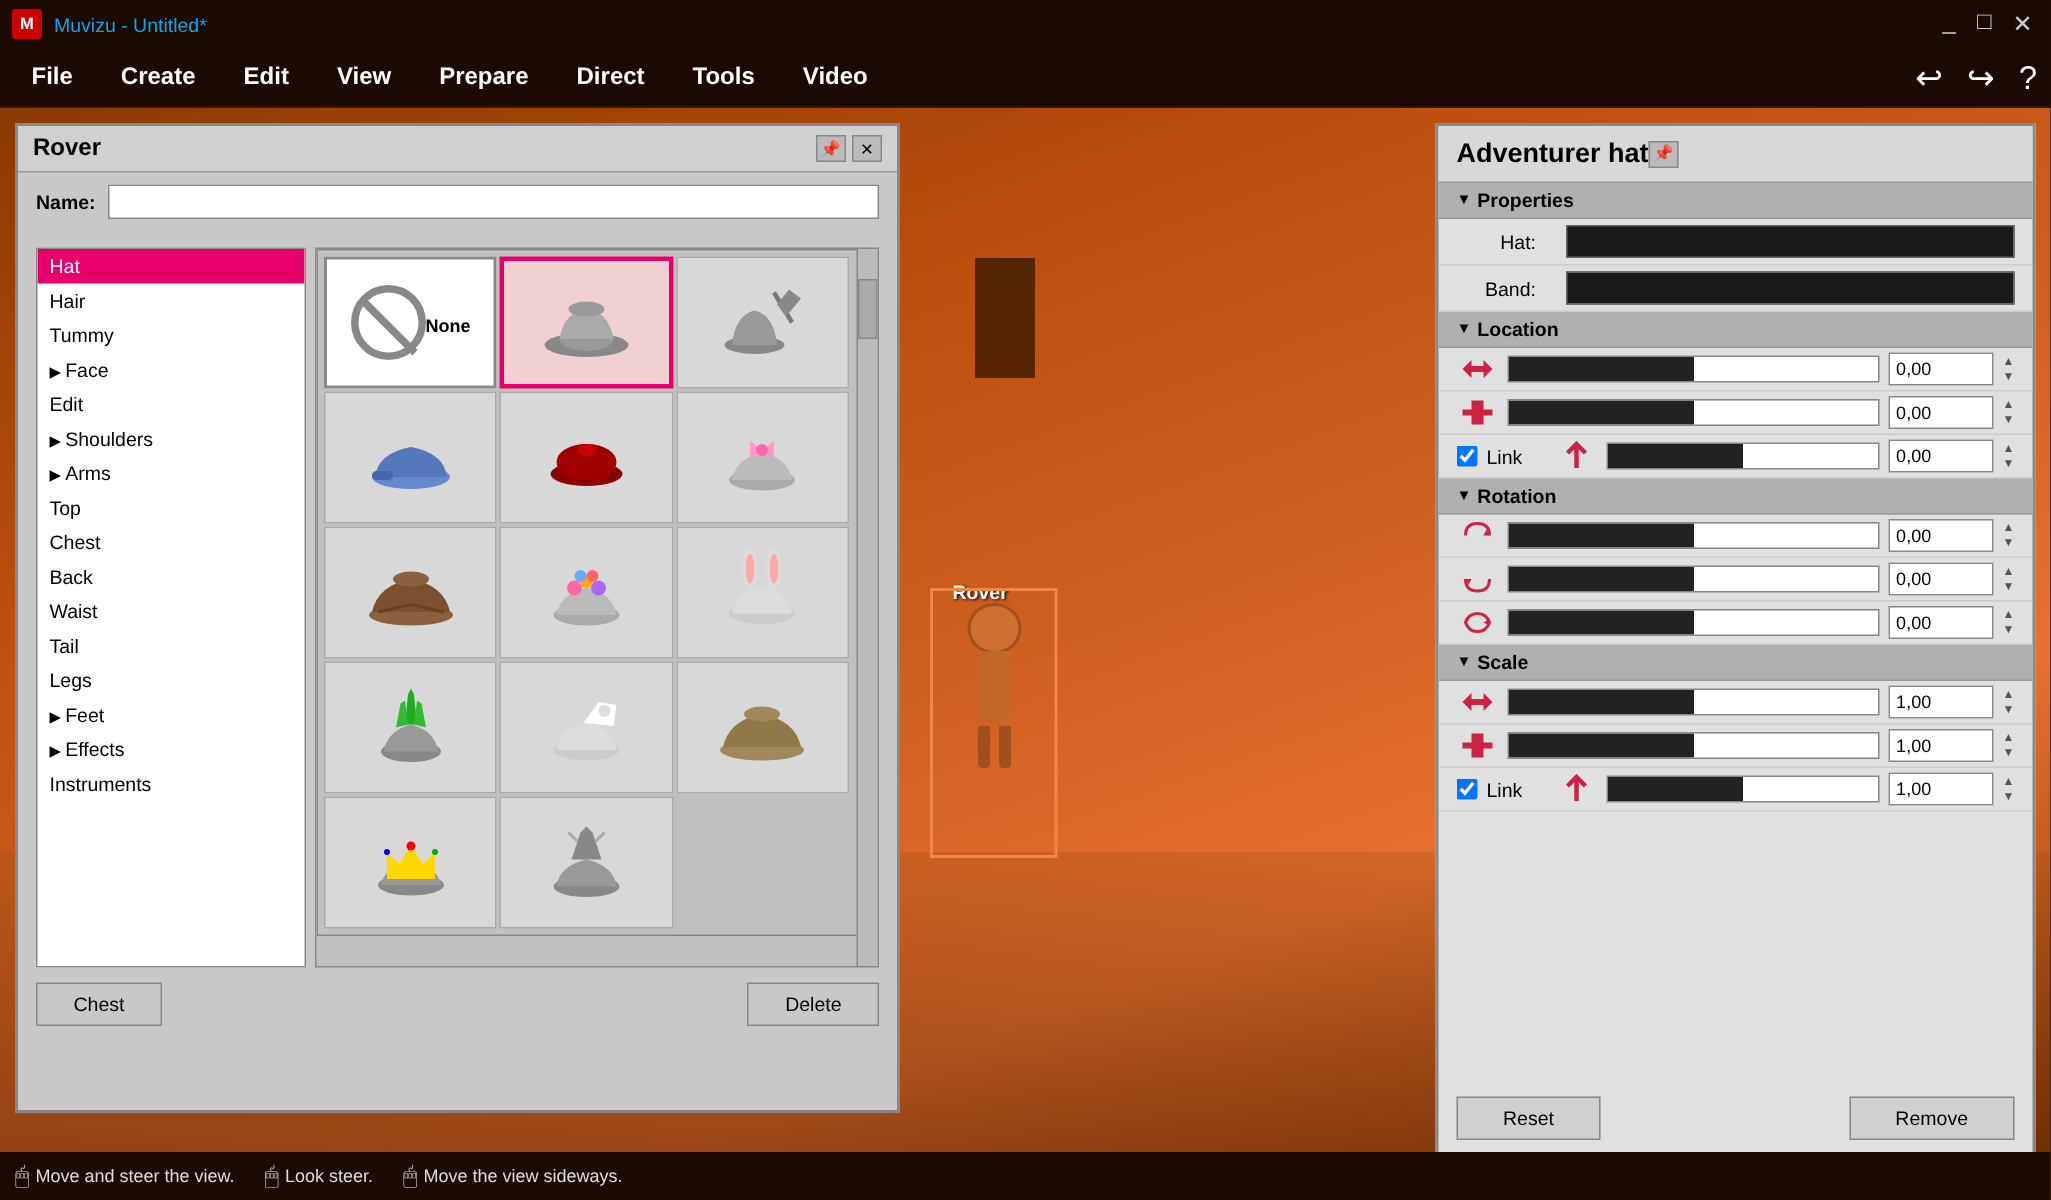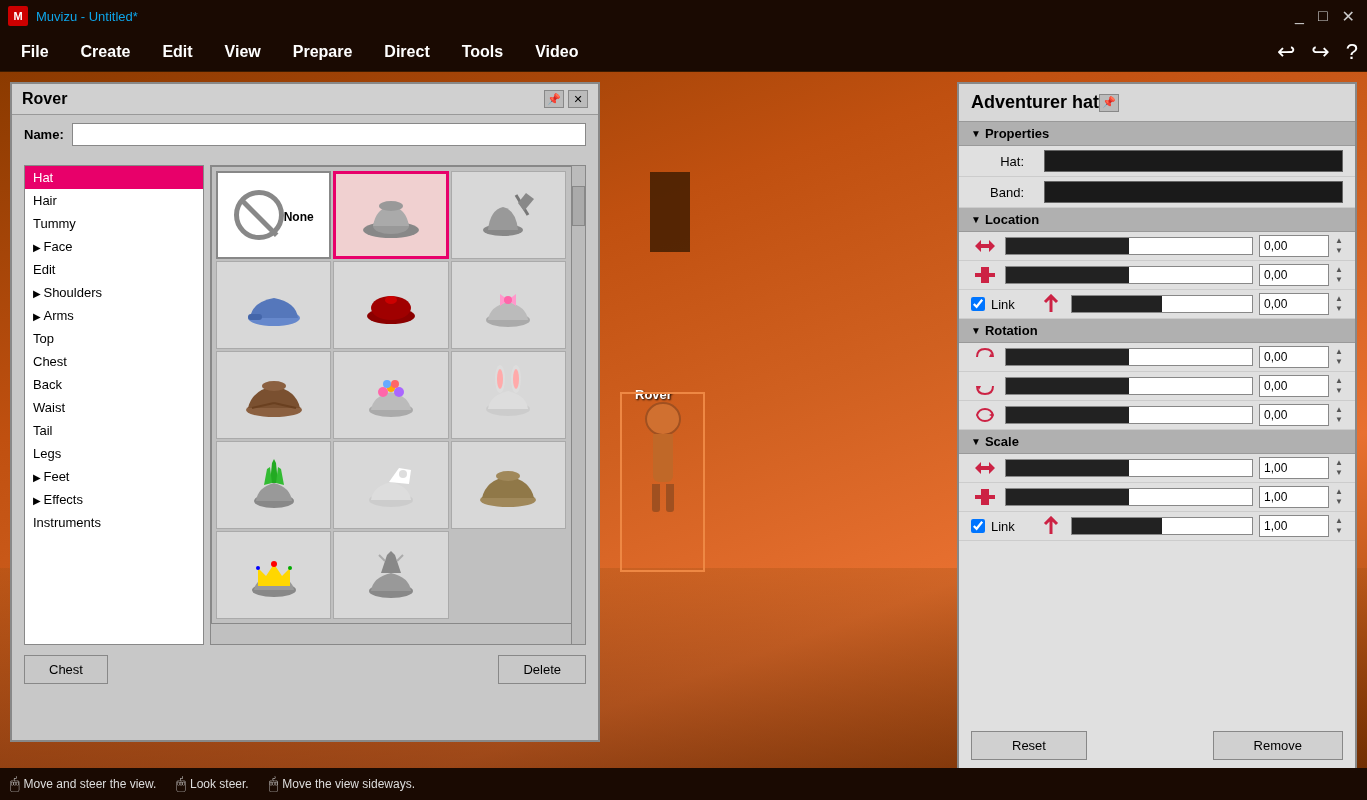--- a/index.html
+++ b/index.html
@@ -373,21 +373,21 @@
     .adv-footer {
       display: flex;
       justify-content: space-between;
       padding: 10px 12px;
       position: absolute;
       bottom: 0;
       left: 0;
       right: 0;
     }
     .adv-btn {
-      padding: 6px 40px;
+      padding: 6px 30px;
       border: 1px solid #888;
       background: #d0d0d0;
       font-size: 13px;
       cursor: pointer;
     }
 
     
     #statusbar {
       position: absolute;
       bottom: 0;

